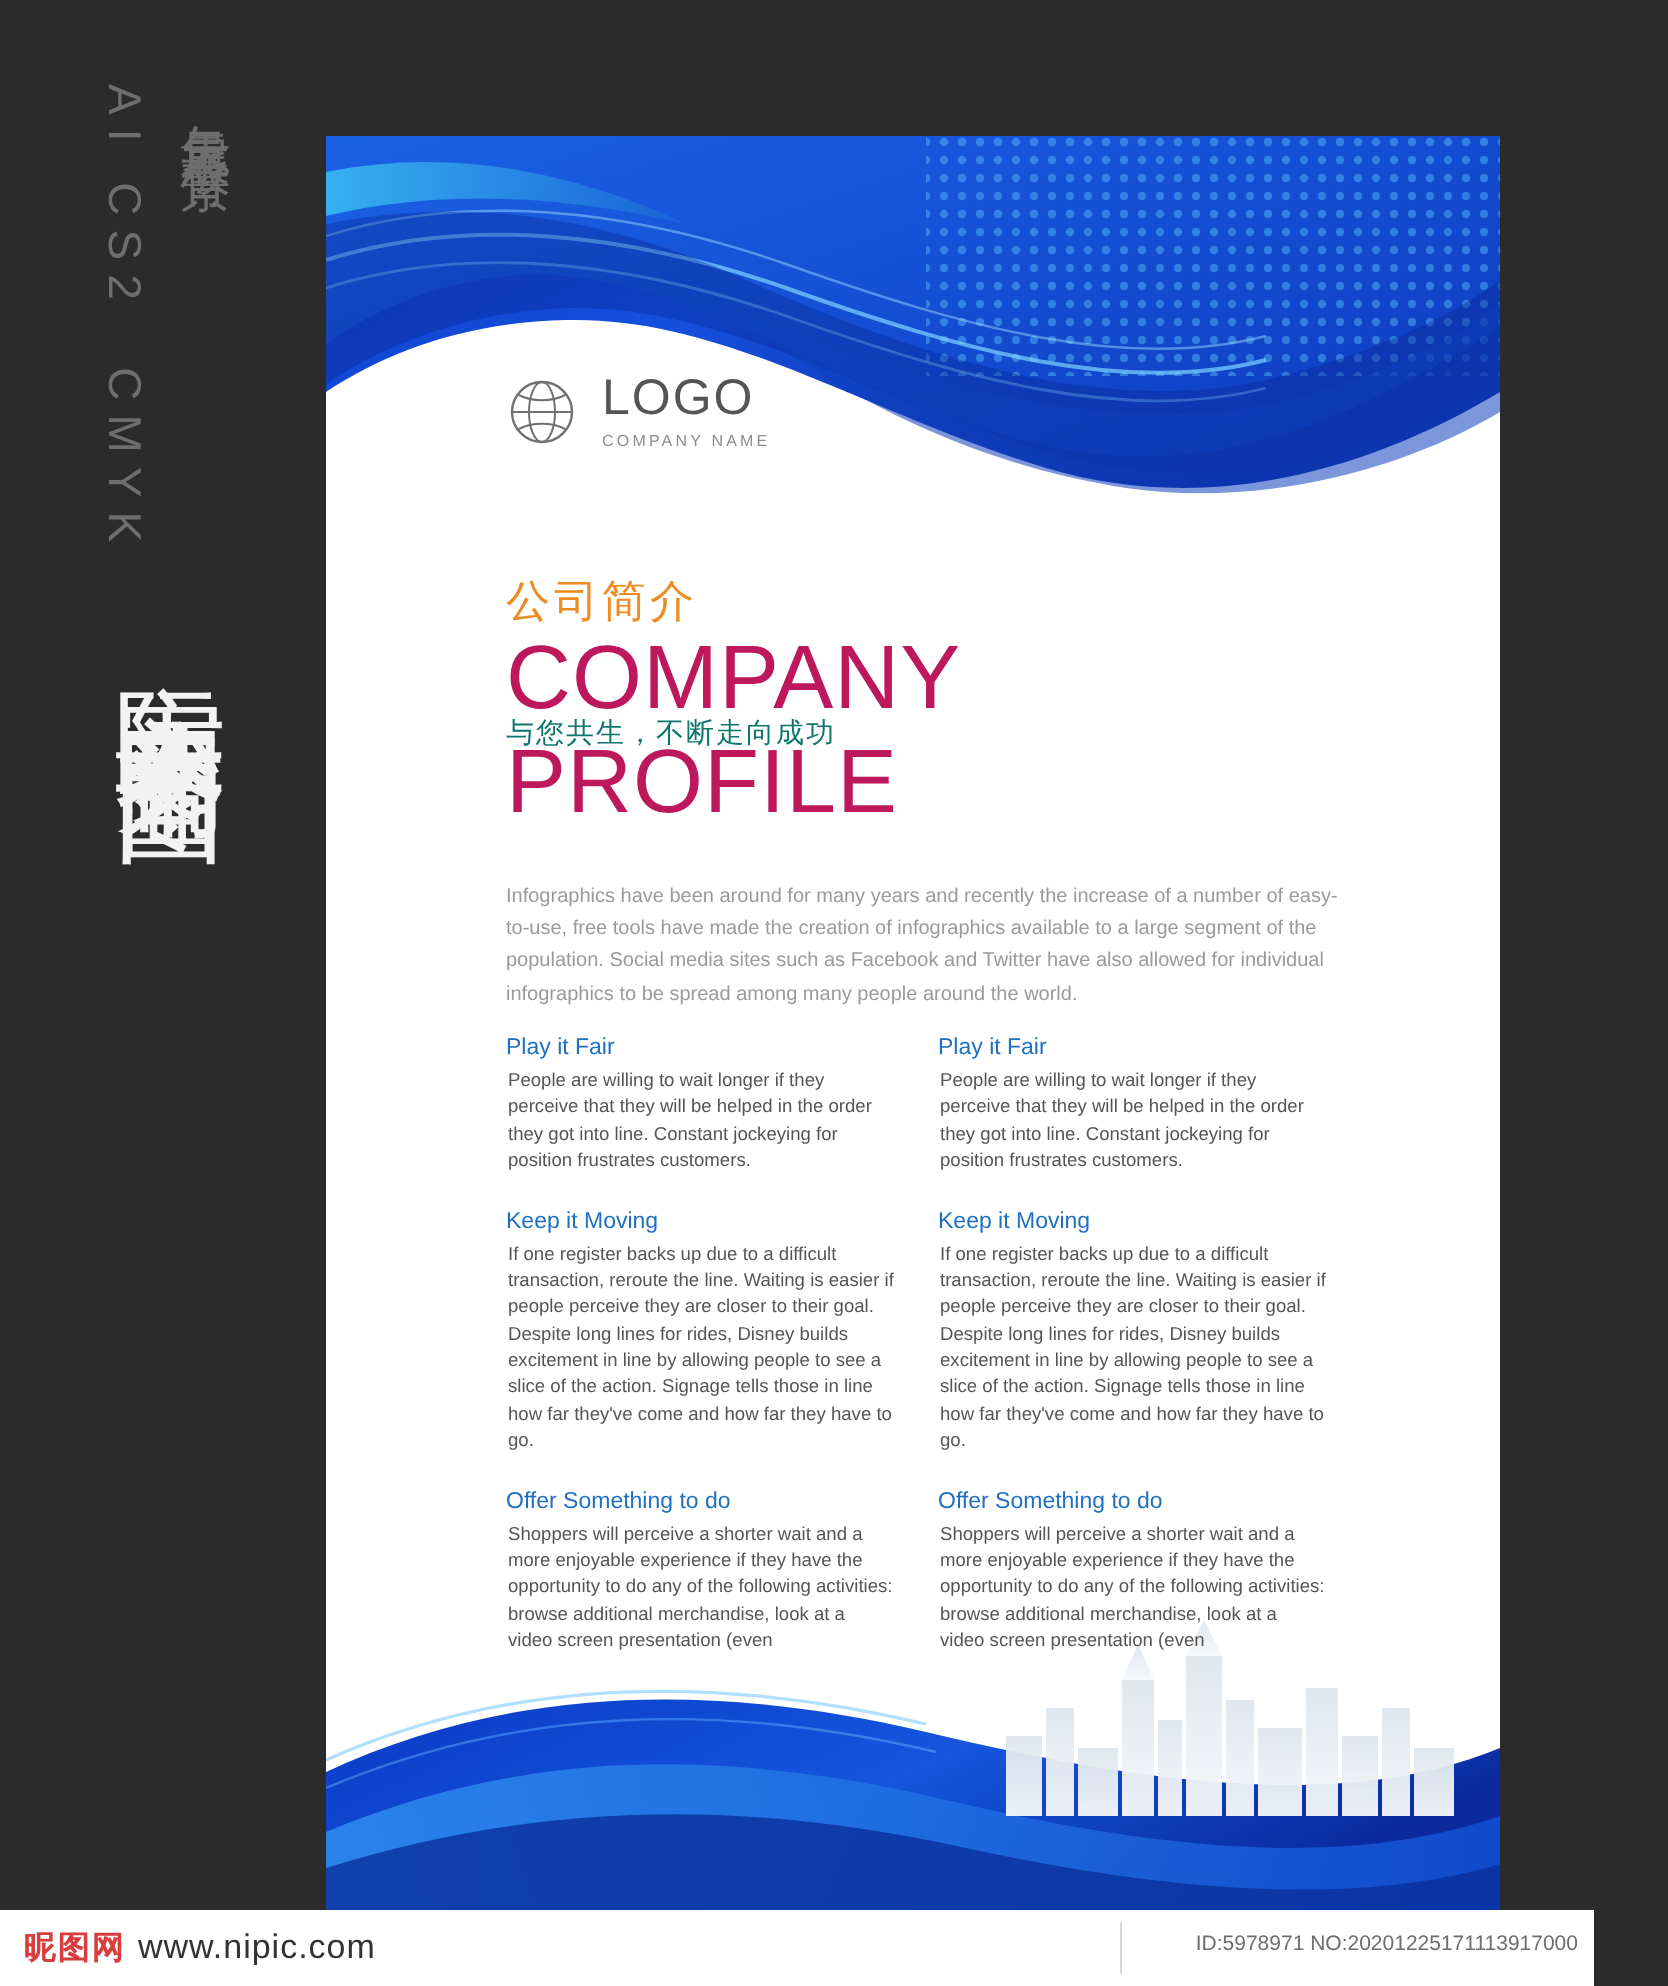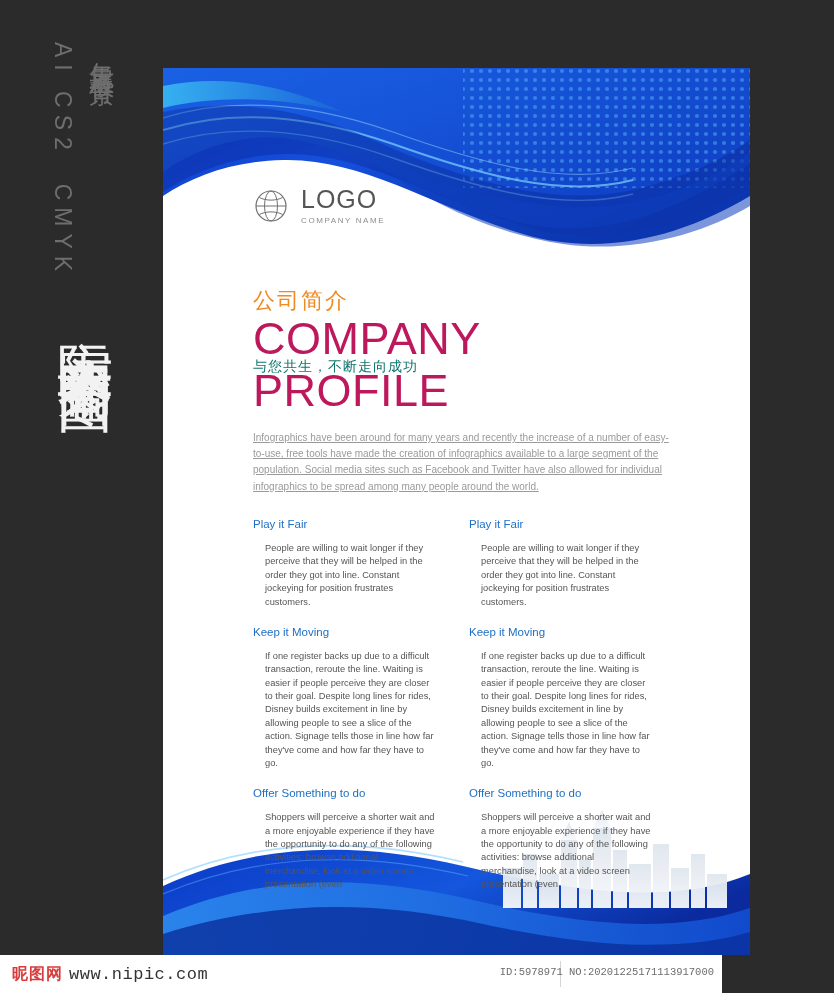--- a/index.html
+++ b/index.html
@@ -143,63 +143,61 @@
     left: 90px;
     top: 312px;
     width: 400px;
     font-size: 8.5px;
     line-height: 1.65;
     color: #8b8b8b;
   }
   .para-2 {
     position: absolute;
     left: 90px;
-    top: 362px;
+    top: 373px;
     width: 425px;
     font-size: 10px;
     line-height: 1.62;
     color: #9a9a9a;
-    text-decoration: underline;
   }
 
   
   .cols {
     position: absolute;
     left: 90px;
     top: 450px;
     width: 420px;
     display: flex;
     gap: 21px;
   }
   .col { width: 195px; }
   .blurb { margin-bottom: 17px; }
   .blurb h4 {
     margin: 0 0 4px 0;
     font-size: 11.5px;
     color: #1f6fc4;
     font-weight: 400;
   }
   .blurb p {
-    margin: 12px;
+    margin: 1px;
     font-size: 9.3px;
     line-height: 1.44;
     color: #555;
   }
 
   
   .footer {
     position: absolute;
     left: 0;
     top: 955px;
-    width: 722px;
+    width: 797px;
     height: 38px;
     background: #ffffff;
     display: flex;
     align-items: center;
-    font-family: Liberation Mono, monospace;
   }
   .footer-logo {
     display: flex;
     align-items: center;
     margin-left: 12px;
     gap: 6px;
   }
   .footer-logo .cn {
     font-size: 16px;
     color: #d83c3c;

